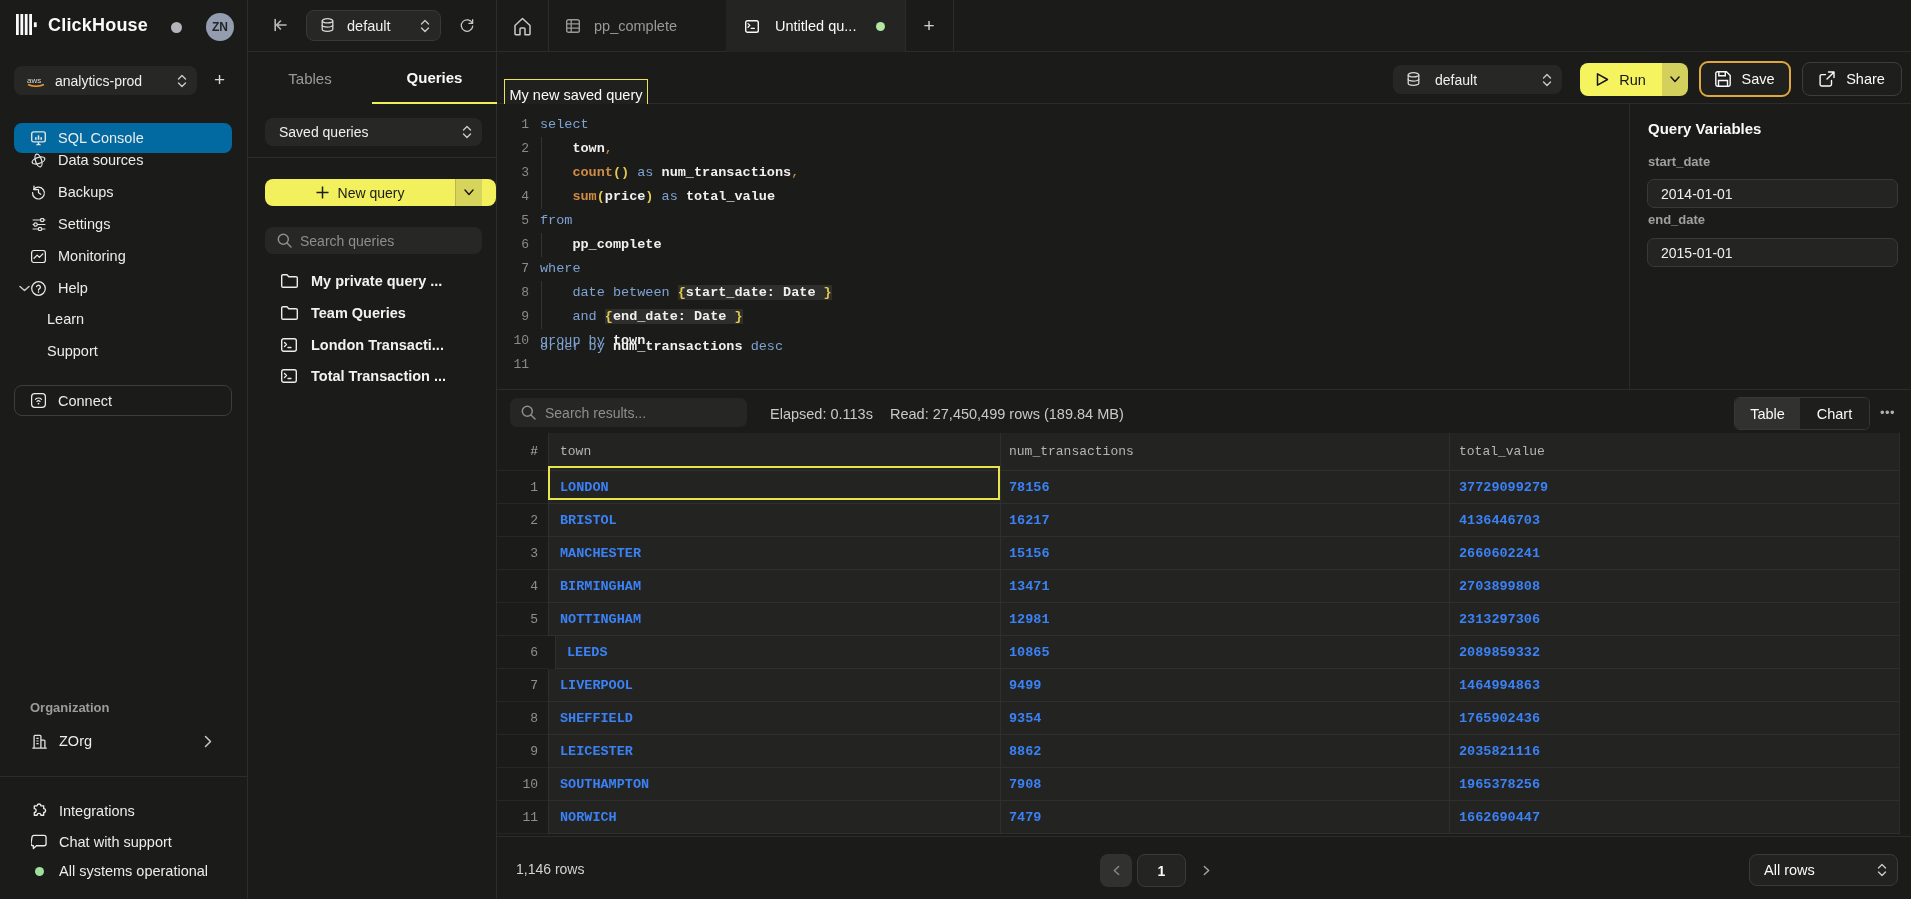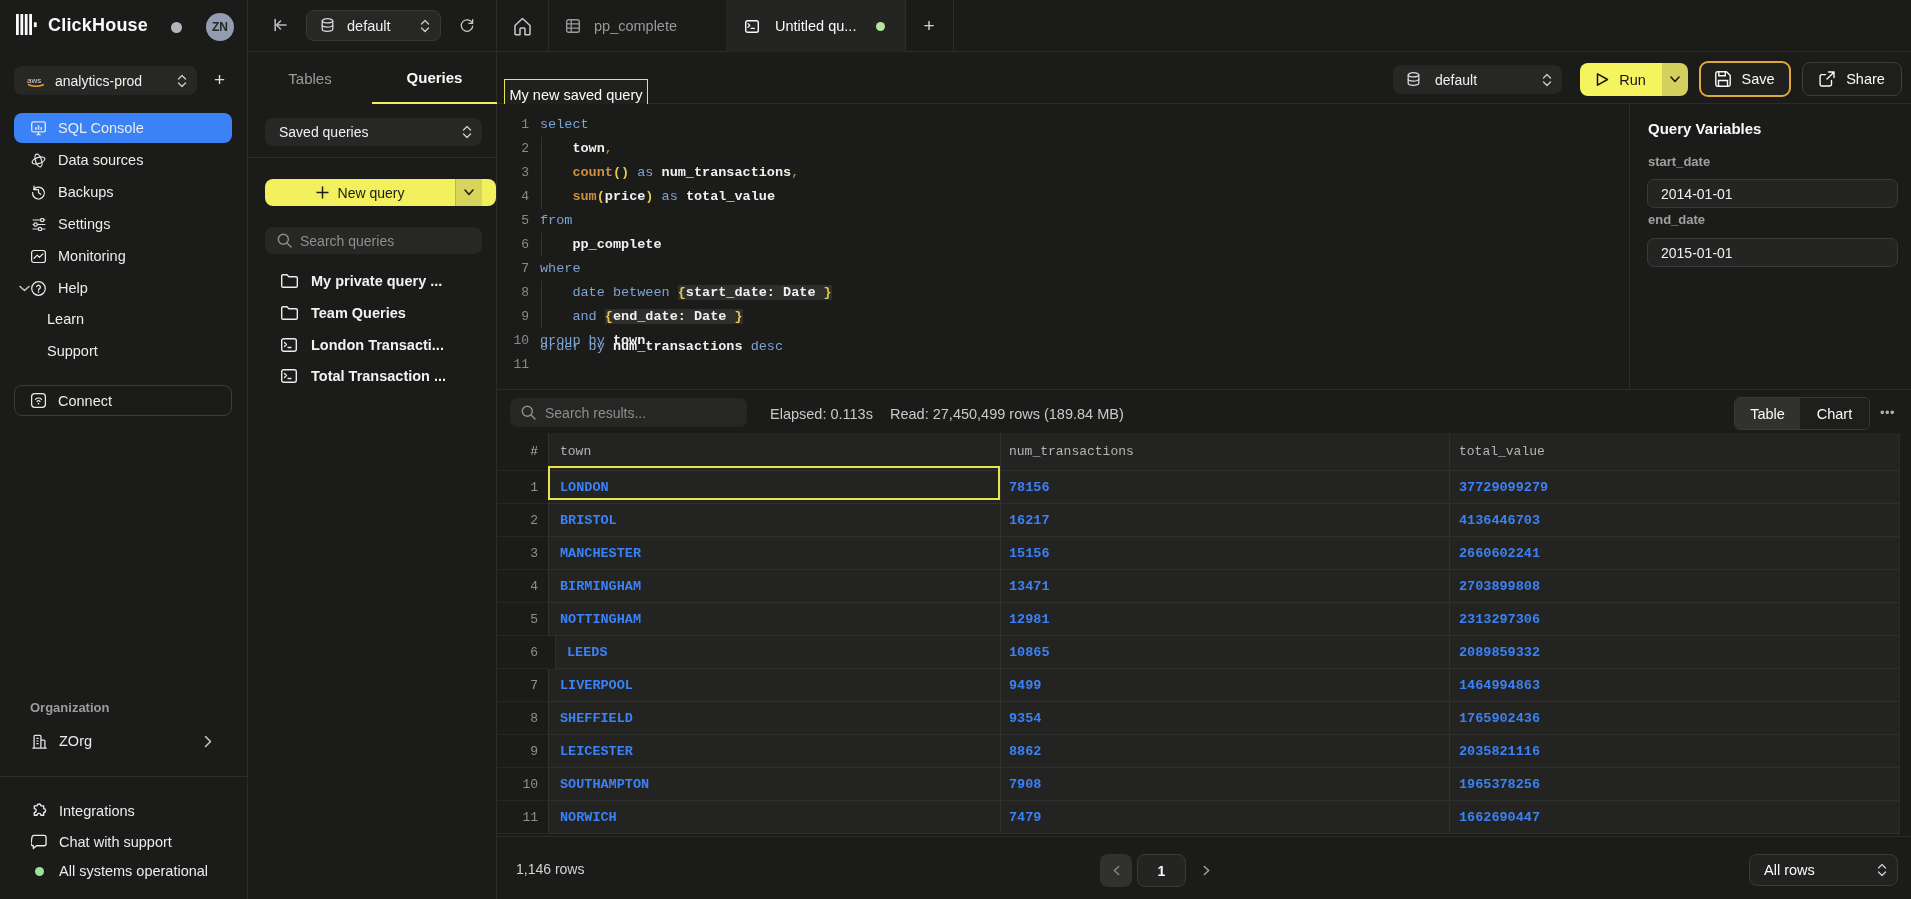--- a/index.html
+++ b/index.html
@@ -15,21 +15,21 @@
   #graydot { left:171px; top:22px; width:11px; height:11px; border-radius:50%; background:#b4b4ba; }
   #avatar { left:206px; top:13px; width:28px; height:28px; border-radius:50%; background:#949daf; color:#232527; font-size:12px; font-weight:700; display:flex; align-items:center; justify-content:center; }
   .select { background:#272726; border-radius:8px; display:flex; align-items:center; color:#f0f0f0; }
   #svcsel { left:14px; top:66px; width:183px; height:29px; font-size:14px; }
   #svcsel .aws { margin-left:13px; }
   #svcsel .lbl { margin-left:10px; }
   #addsvc { left:214px; top:69px; font-size:19px; color:#d8d8d8; font-weight:400; }
   .updown { margin-left:auto; margin-right:10px; }
   .navitem { left:14px; width:218px; height:30px; display:flex; align-items:center; font-size:14.5px; color:#ececec; border-radius:8px; }
   .navitem .ic { width:15px; margin-left:17px; margin-right:12px; display:flex; justify-content:center;}
-  .navactive { background:#3b82f6; }
+  .navactive { background:#0369a1;margin-top:10px; }
   #connect { left:14px; top:385px; width:218px; height:31px; border:1px solid #3d3d3c; border-radius:8px; display:flex; align-items:center; font-size:14.5px; }
   #connect .ic { width:15px; margin-left:16px; margin-right:12px; display:flex; justify-content:center;}
   #orglabel { left:30px; top:700px; font-size:13px; font-weight:700; color:#9c9c9c; }
   #zorg { left:14px; top:726px; width:221px; height:30px; display:flex; align-items:center; font-size:14.5px; }
   #zorg .ic { width:16px; margin-left:17px; margin-right:12px; display:flex; justify-content:center;}
   #sbdivider { left:0; top:776px; width:247px; height:1px; background:#2d2d2c; }
   .bottomitem { left:14px; width:221px; height:30px; display:flex; align-items:center; font-size:14.5px; }
   .bottomitem .ic { width:16px; margin-left:17px; margin-right:12px; display:flex; justify-content:center;}
   #greendot { width:9px; height:9px; border-radius:50%; background:#9fe09c; }
 

